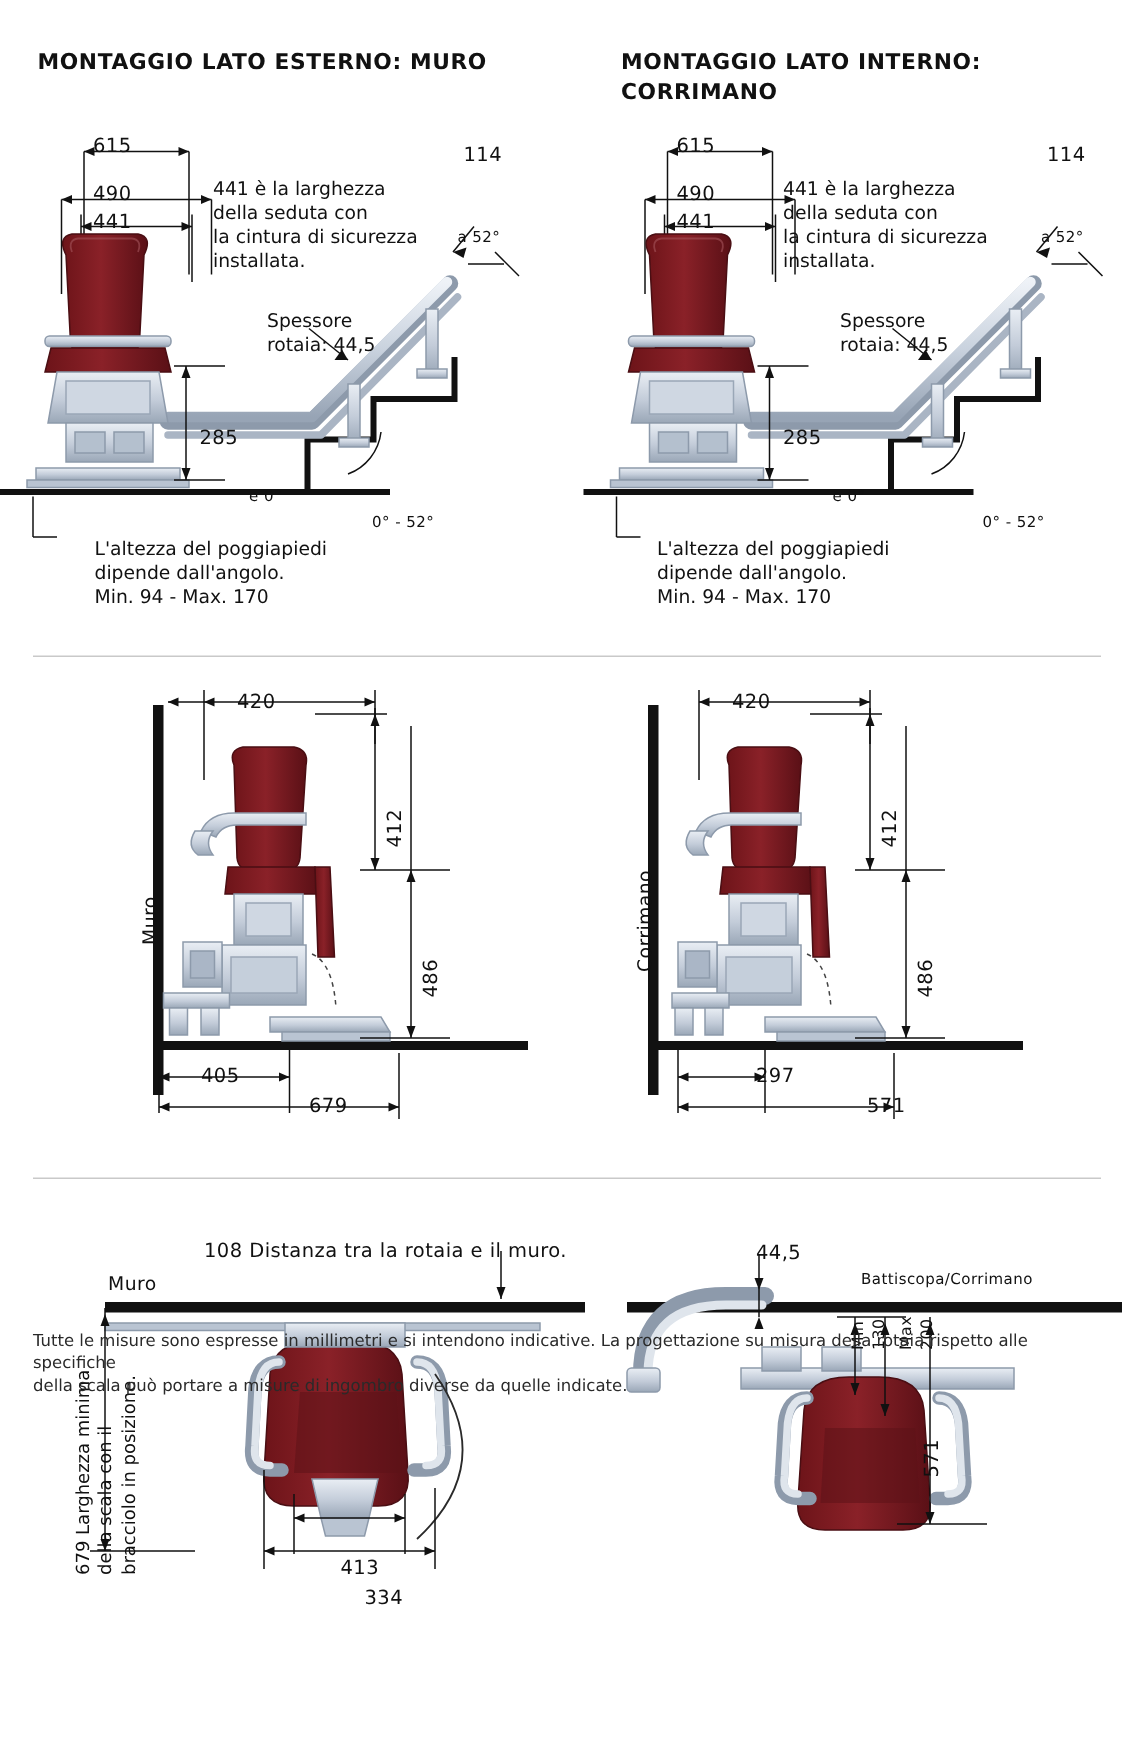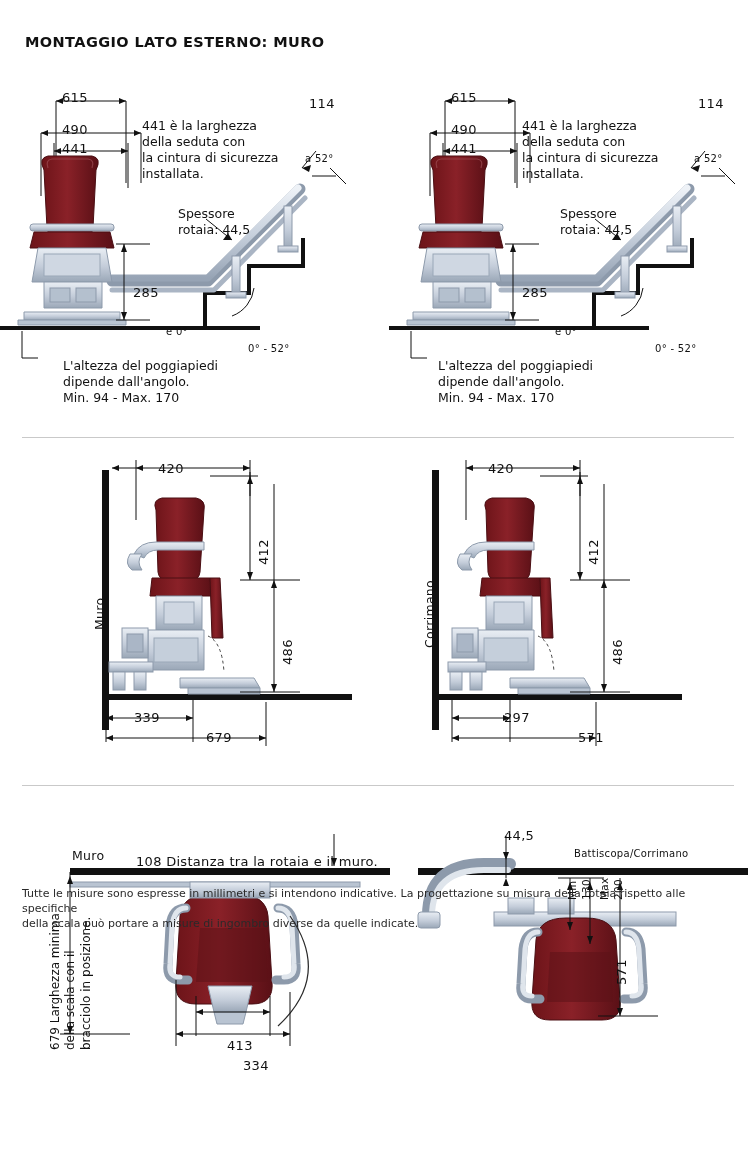--- a/index.html
+++ b/index.html
@@ -68,20 +68,22 @@
   .unit { position: absolute; }
   svg { display: block; overflow: visible; }
 </style>
 </head>
 <body>
 
 <div class="page">
 
   <div class="section-title abs" style="left:25px; top:33px; width:330px;">MONTAGGIO LATO ESTERNO: MURO</div>
 
+  <div class="section-title abs" style="left:414px; top:33px; width:330px;">MONTAGGIO LATO INTERNO:
+CORRIMANO</div>
 
   <div class="unit" style="left:0px; top:88px; width:380px; height:330px;">
     <svg width="380" height="330" viewBox="0 0 380 330">
       <defs>
         <linearGradient id="seatG" x1="0" y1="0" x2="1" y2="0">
           <stop offset="0%" stop-color="#6d1419"></stop>
           <stop offset="45%" stop-color="#8a2128"></stop>
           <stop offset="100%" stop-color="#5a1016"></stop>
         </linearGradient>
         <linearGradient id="metG" x1="0" y1="0" x2="0" y2="1">
@@ -391,21 +393,21 @@
         <path d="M46,288 l7,-3 l0,6 z"></path>
           <path d="M206,288 l-7,-3 l0,6 z"></path>
       </g>
     </svg>
   </div>
 
   <div class="dim-text abs" style="left:158px; top:461px;">420</div>
   <div class="dim-text abs rot90" style="left:256px; top:565px;">412</div>
   <div class="dim-text abs rot90" style="left:280px; top:665px;">486</div>
   <div class="dim-text abs rot90" style="left:92px; top:630px; font-size:12.5px;">Muro</div>
-  <div class="dim-text abs" style="left:134px; top:710px;">339</div>
+  <div class="dim-text abs" style="left:134px; top:710px;">405</div>
   <div class="dim-text abs" style="left:206px; top:730px;">679</div>
 
   <div class="unit" style="left:390px; top:450px; width:320px; height:320px;">
     <svg width="320" height="320" viewBox="0 0 320 320">
       <rect x="42" y="20" width="7" height="260" fill="#111"></rect>
       <rect x="42" y="244" width="250" height="6" fill="#111"></rect>
 
       <g stroke="#111" stroke-width="1" fill="none">
         <line x1="76" y1="10" x2="76" y2="70"></line>
         <line x1="190" y1="10" x2="190" y2="46"></line>
@@ -524,21 +526,21 @@
       </g>
       <g fill="#111">
         <path d="M156,192 l7,-3 l0,6 z"></path>
           <path d="M230,192 l-7,-3 l0,6 z"></path>
         <path d="M136,214 l7,-3 l0,6 z"></path>
           <path d="M250,214 l-7,-3 l0,6 z"></path>
       </g>
     </svg>
   </div>
 
-  <div class="dim-text abs" style="left:136px; top:854px;">108 Distanza tra la rotaia e il muro.</div>
+  <div class="dim-text abs" style="left:136px; top:827px;">108 Distanza tra la rotaia e il muro.</div>
   <div class="dim-text abs" style="left:72px; top:848px; font-size:12.5px;">Muro</div>
   <div class="note-text abs rot90" style="left:48px; top:1050px; width:180px; font-size:12px;">679 Larghezza minima
 della scala con il
 bracciolo in posizione.</div>
   <div class="dim-text abs" style="left:243px; top:1018px;margin-top:40px;">334</div>
   <div class="dim-text abs" style="left:227px; top:1038px;">413</div>
 
   <div class="unit" style="left:398px; top:820px; width:360px; height:280px;">
     <svg width="360" height="280" viewBox="0 0 360 280">
 

